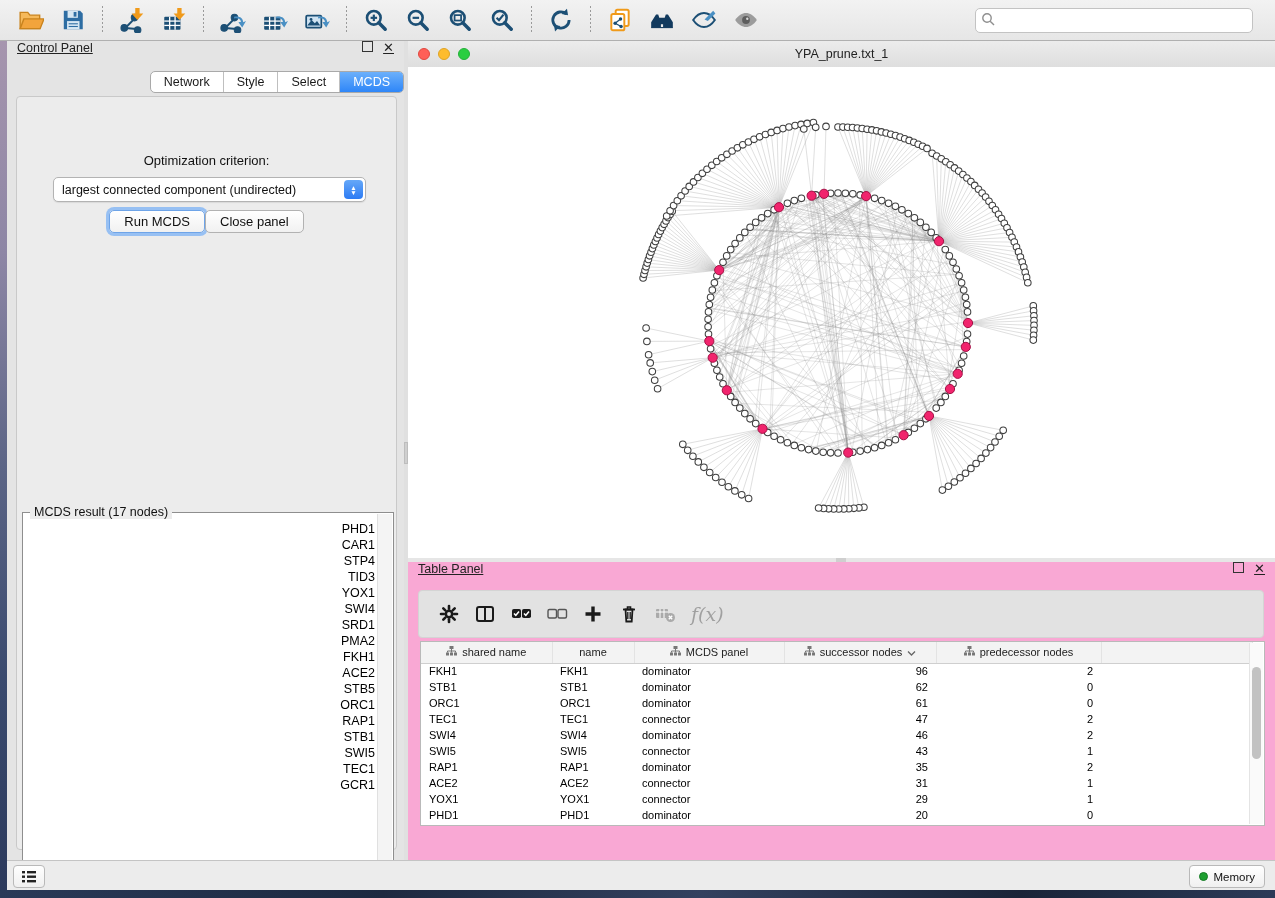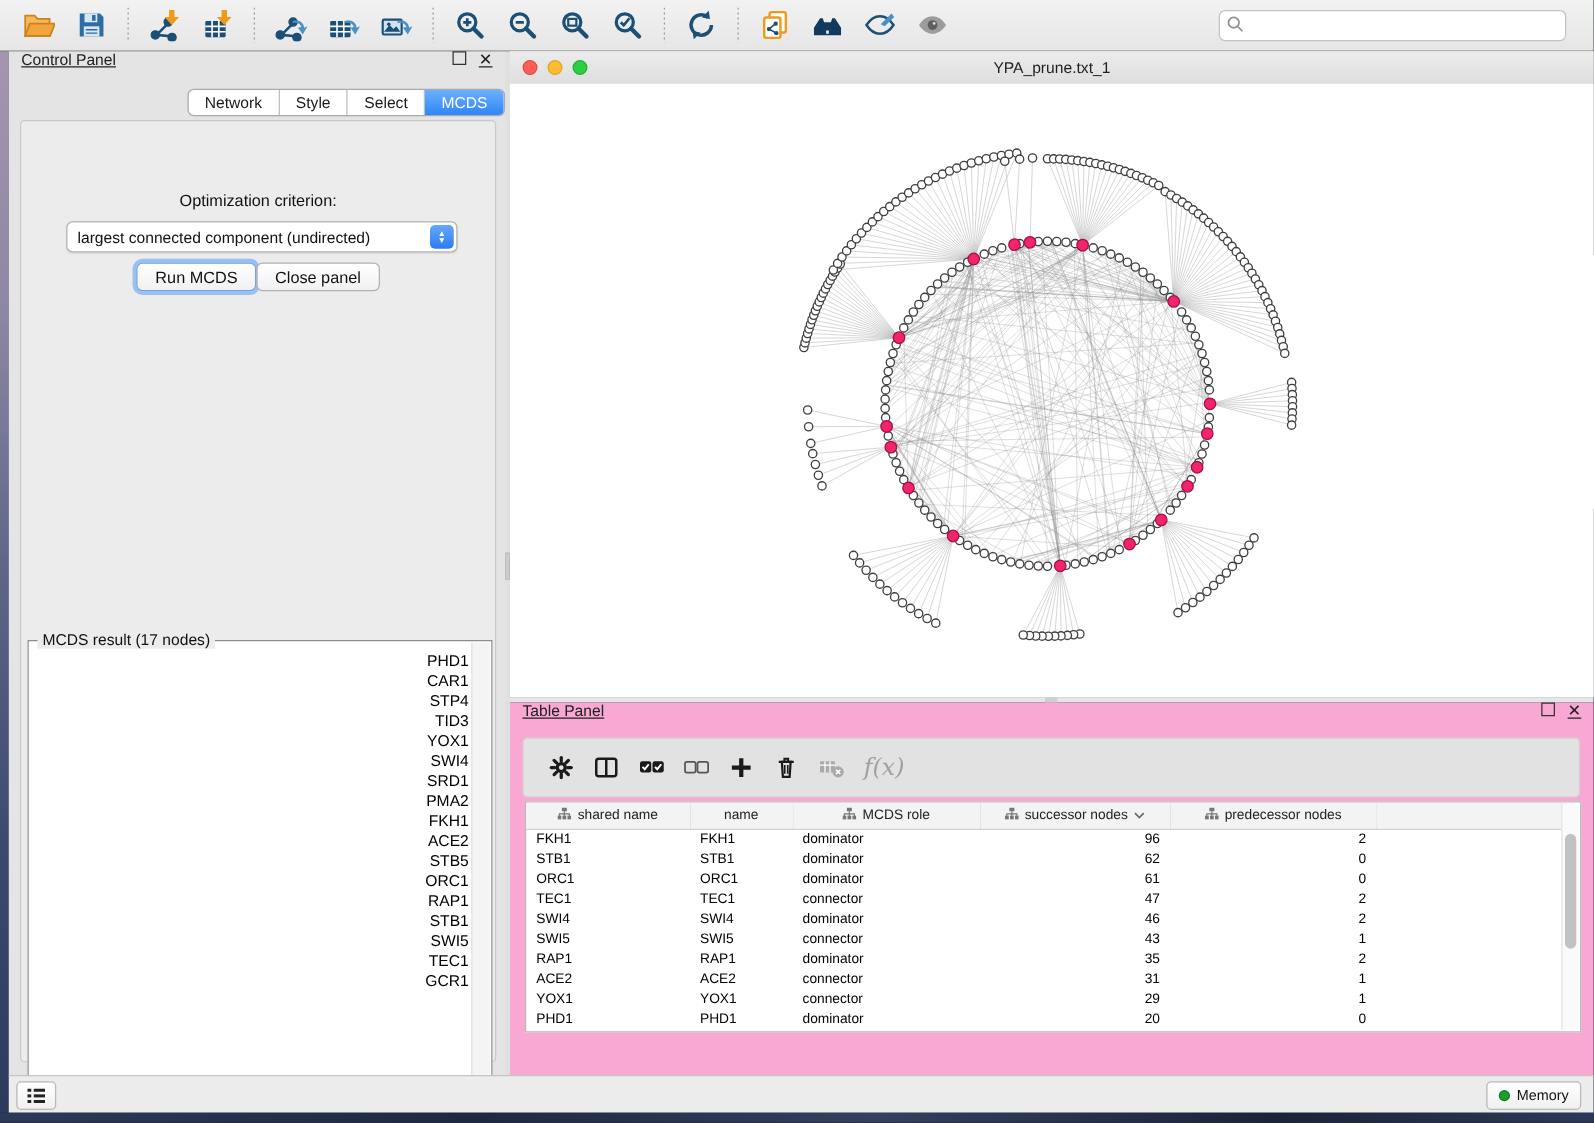--- a/index.html
+++ b/index.html
@@ -1142,21 +1142,21 @@
             </th>
             <th>
               <span class="hdr-inner">
                 <span><svg width="11" height="10" viewBox="0 0 11 10">
                     <rect x="3.5" y="0" width="4" height="3" fill="#777"></rect>
                     <rect x="0" y="6.5" width="3" height="3" fill="#777"></rect>
                     <rect x="4" y="6.5" width="3" height="3" fill="#777"></rect>
                     <rect x="8" y="6.5" width="3" height="3" fill="#777"></rect>
                     <path d="M5.5 3v2M1.5 6.5V5h8v1.5M5.5 5v1.5" stroke="#777" fill="none"></path>
                   </svg></span>
-                <span>MCDS role</span>
+                <span>MCDS panel</span>
               </span>
             </th>
             <th>
               <span class="hdr-inner">
                 <span><svg width="11" height="10" viewBox="0 0 11 10">
                     <rect x="3.5" y="0" width="4" height="3" fill="#777"></rect>
                     <rect x="0" y="6.5" width="3" height="3" fill="#777"></rect>
                     <rect x="4" y="6.5" width="3" height="3" fill="#777"></rect>
                     <rect x="8" y="6.5" width="3" height="3" fill="#777"></rect>
                     <path d="M5.5 3v2M1.5 6.5V5h8v1.5M5.5 5v1.5" stroke="#777" fill="none"></path>

